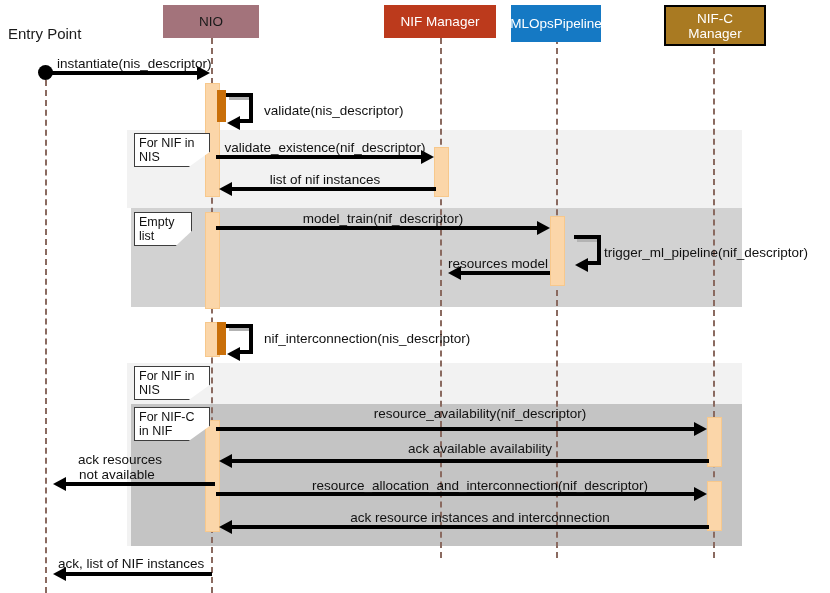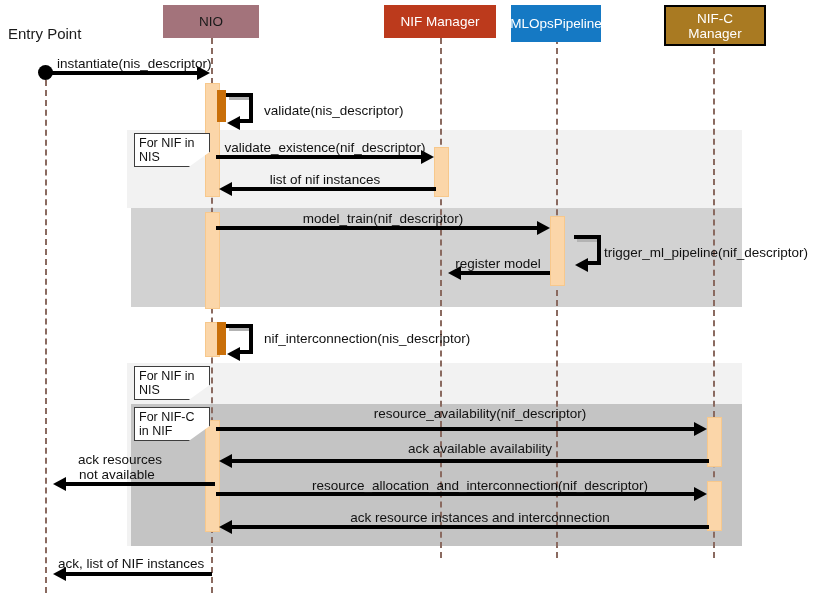--- a/index.html
+++ b/index.html
@@ -104,35 +104,39 @@
   </div>
 
   <div class="msg ctr" style="left:325px;top:140px;">validate_existence(nif_descriptor)</div>
   <div class="arrow" style="left:216px;top:155px;width:206px;"></div>
   <div class="head r" style="left:421px;top:150px;"></div>
 
   <div class="msg ctr" style="left:325px;top:172px;">list of nif instances</div>
   <div class="arrow" style="left:232px;top:187px;width:204px;"></div>
   <div class="head l" style="left:219px;top:182px;"></div>
 
+  <div class="note" style="left:134px;top:212px;width:48px;height:28px;">
+    <div>Empty</div>
+    <div>list</div>
+  </div>
 
   <div class="msg ctr" style="left:383px;top:211px;">model_train(nif_descriptor)</div>
   <div class="arrow" style="left:216px;top:226px;width:322px;"></div>
   <div class="head r" style="left:537px;top:221px;"></div>
 
   <div class="shadow" style="left:577px;top:238px;width:23px;height:4px;"></div>
   <div class="selfcall" style="left:574px;top:235px;width:27px;height:30px;">
     <div class="t" style="width:27px;"></div>
     <div class="rr" style="height:30px;"></div>
     <div class="b" style="width:17px;left:10px;"></div>
   </div>
   <div class="head l" style="left:575px;top:258px;"></div>
   <div class="msg" style="left:604px;top:245px;">trigger_ml_pipeline(nif_descriptor)</div>
 
-  <div class="msg ctr" style="left:498px;top:256px;">register model</div>
+  <div class="msg ctr" style="left:498px;top:256px;">resources model</div>
   <div class="arrow" style="left:461px;top:271px;width:89px;"></div>
   <div class="head l" style="left:448px;top:266px;"></div>
 
   <div class="shadow" style="left:229px;top:327px;width:23px;height:4px;"></div>
   <div class="selfcall" style="left:226px;top:324px;width:27px;height:30px;">
     <div class="t" style="width:27px;"></div>
     <div class="rr" style="height:30px;"></div>
     <div class="b" style="width:17px;left:10px;"></div>
   </div>
   <div class="head l" style="left:227px;top:347px;"></div>

